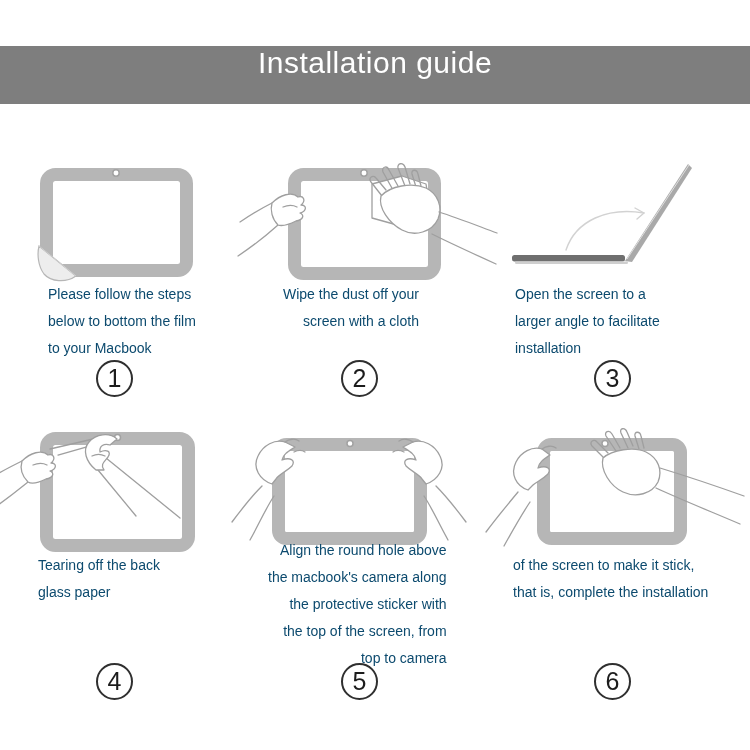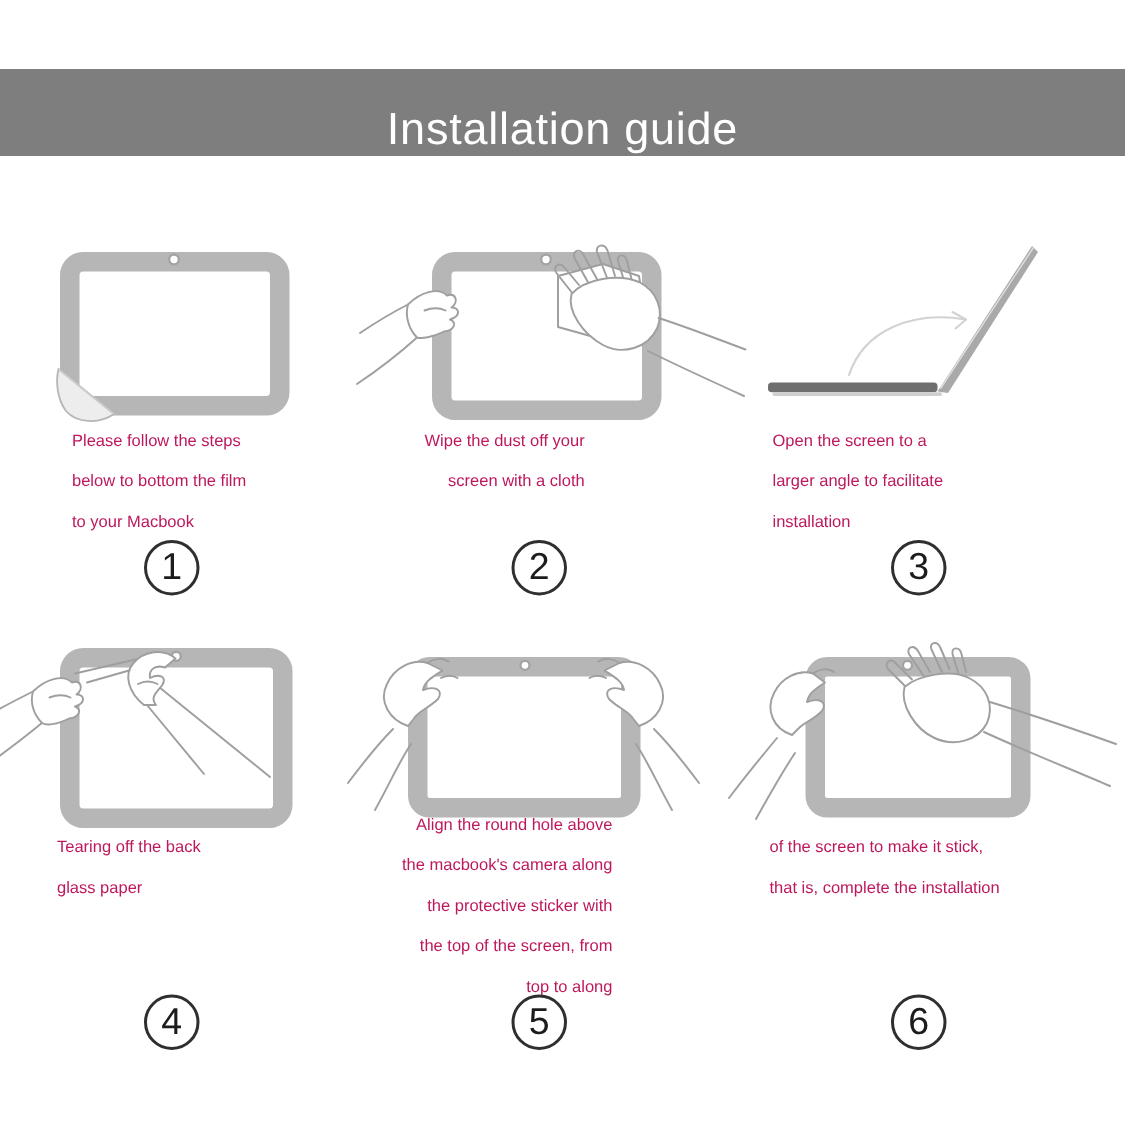--- a/index.html
+++ b/index.html
@@ -1,26 +1,26 @@
 <!DOCTYPE html>
 <html><head>
 <meta charset="utf-8">
 <style>
   html,body{margin:0;padding:0;background:#fff;}
   .page{position:relative;width:750px;height:750px;background:#ffffff;overflow:hidden;
         font-family:"Liberation Sans",sans-serif;}
   .banner{position:absolute;left:0;top:46px;width:750px;height:58px;background:#7e7e7e;
-          display:flex;align-items:flex-end;justify-content:center;}
+          display:flex;align-items:flex-start;justify-content:center;}
   .banner-title{color:#ffffff;font-size:30px;font-weight:400;letter-spacing:0.5px;}
   .cell{position:absolute;width:250px;}
   .r1{top:104px;height:300px;}
   .r2{top:404px;height:346px;}
   .c1{left:0;} .c2{left:250px;text-align:right;} .c3{left:500px;}
   .illus{position:absolute;left:0;top:0;overflow:visible;}
-  .cap{position:absolute;font-size:11px;line-height:27px;color:#be185d;white-space:nowrap;}
+  .cap{position:absolute;font-size:14px;line-height:27px;color:#0c4a6e;white-space:nowrap;}
   .num{position:absolute;width:33px;height:33px;border:2px solid #2f2f2f;border-radius:50%;
        display:flex;align-items:center;justify-content:center;font-size:25px;color:#1c1c1c;
        background:#fff;}
   .n-r1{top:256px;} .n-r2{top:259px;}
   
   .frame{fill:#ffffff;stroke:#b6b6b6;stroke-width:13;}
   .cam{fill:#ffffff;stroke:#a2a2a2;stroke-width:1.5;}
   .line{fill:none;stroke:#9f9f9f;stroke-width:1.3;stroke-linecap:round;stroke-linejoin:round;}
   .hand{fill:#ffffff;stroke:#9f9f9f;stroke-width:1.3;stroke-linecap:round;stroke-linejoin:round;}
   .soft{fill:none;stroke:#d2d2d2;stroke-width:1.4;stroke-linecap:round;}
@@ -136,21 +136,21 @@
       <path class="line" d="M198,136 C188,118 182,104 174,92"></path>
       <path class="hand" d="M176,80 C188,76 196,64 190,52 C185,41 173,35 163,38 L153,43 C159,47 165,50 166,56 C158,53 152,56 156,62 C162,68 169,70 172,75 Z"></path>
       <path class="line" d="M163,38 C159,35 153,34 149,37"></path>
       <path class="line" d="M154,48 C150,46 146,46 143,48"></path>
     </svg>
     <div class="cap" style="left:18px;top:133px">
       <div>Align the round hole above</div>
       <div>the macbook's camera along</div>
       <div>the protective sticker with</div>
       <div>the top of the screen, from</div>
-      <div>top to along</div>
+      <div>top to camera</div>
     </div>
     <div class="num n-r2" style="left:91px">5</div>
   </div>
 
   <div class="cell r2 c3">
     <svg class="illus" width="250" height="160" viewBox="0 0 250 160">
       <rect class="frame" x="43.5" y="40.5" width="137" height="94" rx="8"></rect>
       <circle class="cam" cx="105" cy="39.5" r="3" fill="#dcdcdc" stroke="#a2a2a2" stroke-width="1.2"></circle>
 
       <path class="line" d="M-14,128 C-2,112 8,100 18,88"></path>

